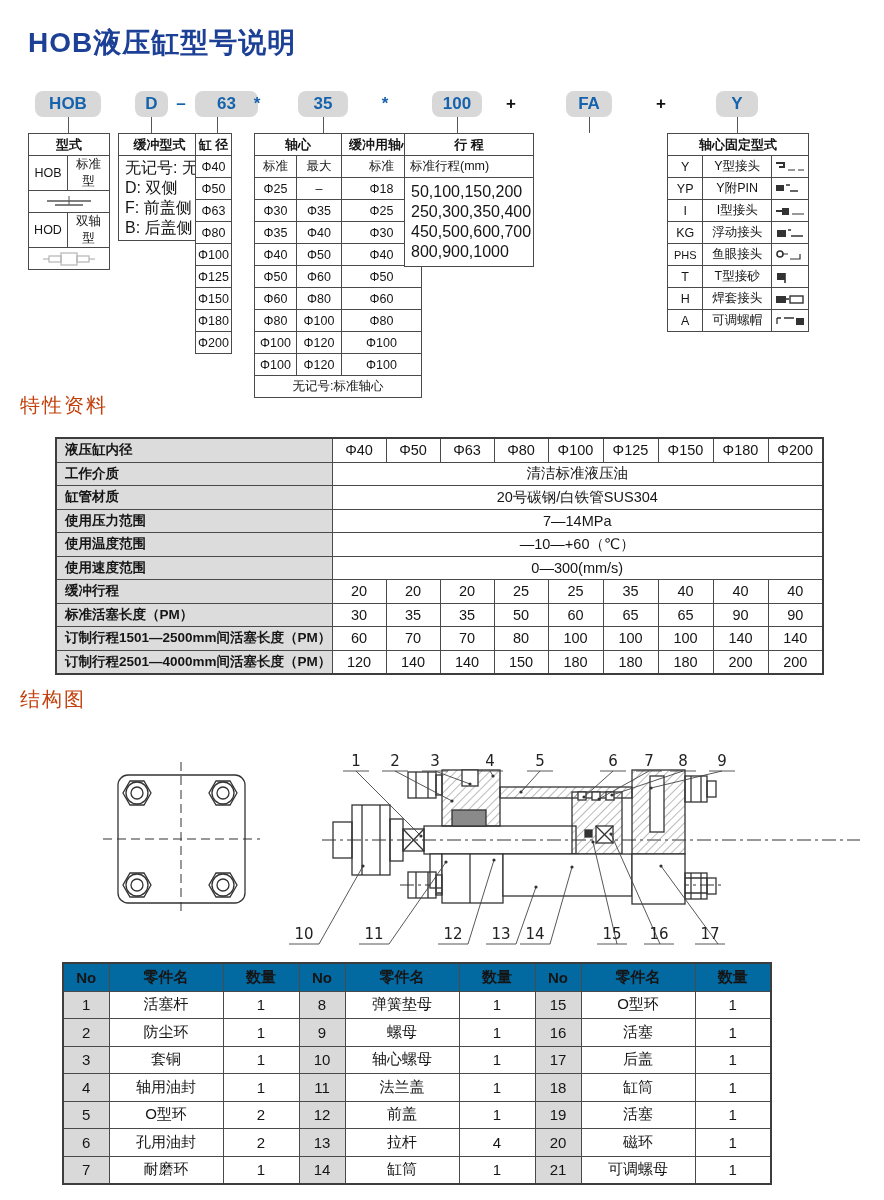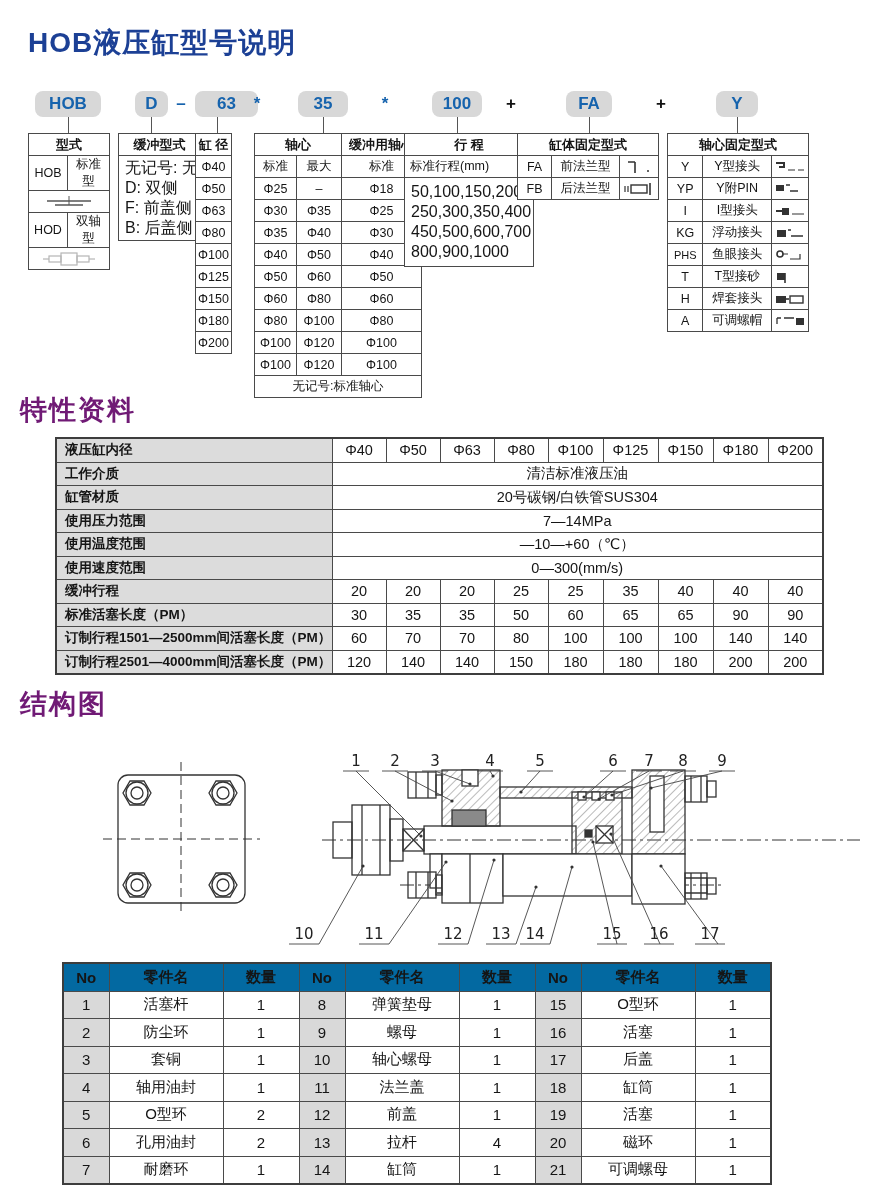--- a/index.html
+++ b/index.html
@@ -1,20 +1,20 @@
 <!DOCTYPE html>
 <html><head>
 <meta charset="utf-8">
 <style>
   html,body{margin:0;padding:0;background:#fff;}
   .page{position:relative;width:884px;height:1200px;background:#fff;overflow:hidden;
         font-family:"Liberation Sans","DejaVu Sans",sans-serif;color:#151515;border-radius:20px;}
   .abs{position:absolute;}
   .h1{position:absolute;left:28px;top:24px;font-size:28px;font-weight:bold;color:#1c4095;letter-spacing:1px;}
-  .h2{position:absolute;font-size:27px;font-weight:bold;color:#701a75;letter-spacing:2px;}
+  .h2{position:absolute;font-size:20px;font-weight:normal;color:#c2410c;letter-spacing:2px;}
   
   .mbox{position:absolute;top:91px;height:26px;line-height:26px;background:#d8d8d8;border-radius:8px;
         text-align:center;font-weight:bold;font-size:17px;color:#1663ad;}
   .sep{position:absolute;top:92px;width:22px;height:24px;line-height:24px;text-align:center;
        font-weight:bold;font-size:17px;}
   .sep.b{color:#1663ad;} .sep.k{color:#111;}
   .vl{position:absolute;top:117px;height:16px;width:1px;background:#555;}
   
   table{border-collapse:collapse;padding-left:19px;}
   .t{position:absolute;border:1.5px solid #3d3d3d;background:#fff;}
@@ -221,46 +221,20 @@
           <td class="lines" style="height:88px;vertical-align:middle">
       <div>50,100,150,200</div>
       <div>250,300,350,400</div>
       <div>450,500,600,700</div>
       <div>800,900,1000</div>
     </td>
         </tr>
   </tbody>
     </table>
 
-  <table class="t" style="left:517px;top:133px;width:142px">
-    <tbody>
-        <tr>
-          <td colspan="3" class="hd">缸体固定型式</td>
-        </tr>
-    <tr>
-          <td style="width:30px">FA</td>
-        <td style="width:66px">前法兰型</td>
-        <td>
-          <svg class="icn" width="34" height="16" viewBox="0 0 34 16">
-              <path d="M6 3 h7 M13 3 v11" fill="none" stroke="#333" stroke-width="1.6"></path>
-              <circle cx="26" cy="12" r="1" fill="#333"></circle>
-            </svg></td>
-        </tr>
-    <tr>
-          <td>FB</td>
-        <td>后法兰型</td>
-        <td>
-          <svg class="icn" width="34" height="16" viewBox="0 0 34 16">
-              <path d="M3 5 v6 M6 5 v6" stroke="#333" stroke-width="1.2"></path>
-              <rect x="9" y="4" width="16" height="8" fill="none" stroke="#333" stroke-width="1.4"></rect>
-              <path d="M28 2 v12" stroke="#333" stroke-width="1.6"></path>
-            </svg></td>
-        </tr>
-  </tbody>
-    </table>
 
   <table class="t" style="left:667px;top:133px;width:142px">
     <tbody>
         <tr>
           <td colspan="3" class="hd">轴心固定型式</td>
         </tr>
     <tr>
           <td style="width:31px">Y</td>
         <td style="width:67px">Y型接头</td>
         <td><svg class="icn" width="32" height="14" viewBox="0 0 32 14">

